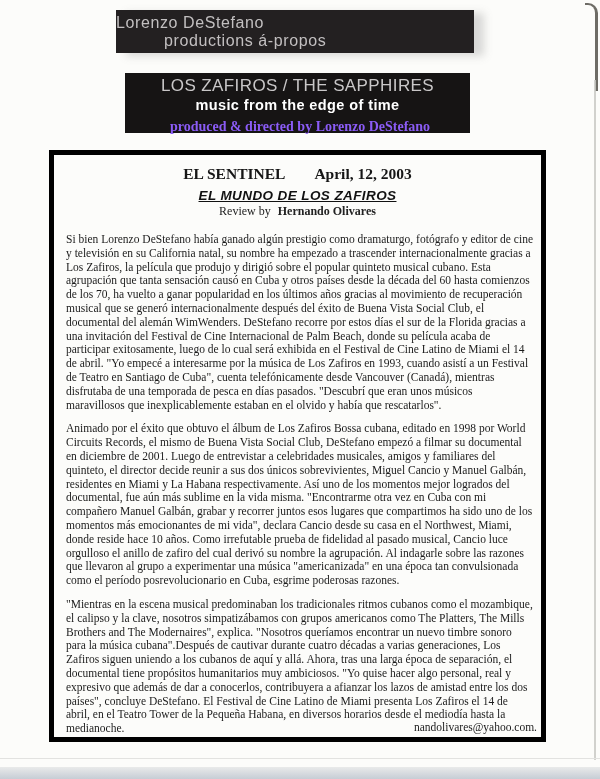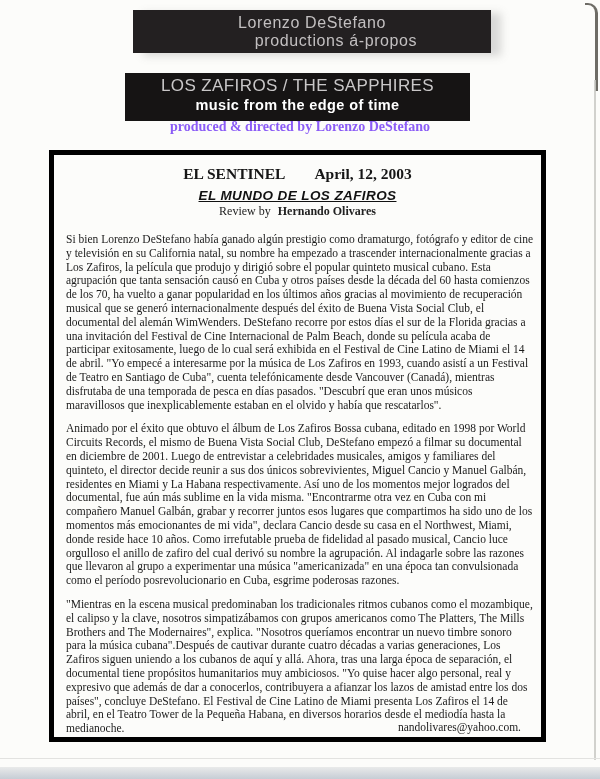--- a/index.html
+++ b/index.html
@@ -3,29 +3,29 @@
 <meta charset="utf-8">
 <style>
   html,body{margin:0;padding:0;}
   body{
     width:600px;height:779px;position:relative;overflow:hidden;
     background:#fcfcfa;
     font-family:"Liberation Serif", serif;
   }
   
   .banner1{
-    position:absolute;left:133px;top:10px;width:358px;height:43px;
-    background:#232021;color:#c2bfc0;text-align:center;
+    position:absolute;left:116px;top:10px;width:358px;height:43px;
+    background:#232021;color:#c2bfc0;
     font-family:"Liberation Sans", sans-serif;
     box-shadow:10px 3px 8px rgba(110,110,110,.25);
   }
   .banner1 .l1{font-size:16px;line-height:19px;margin-top:3px;letter-spacing:.6px;}
   .banner1 .l2{font-size:16px;line-height:18px;letter-spacing:.6px;margin-left:48px;}
   .banner2{
-    position:absolute;left:125px;top:73px;width:345px;height:48px;
+    position:absolute;left:125px;top:73px;width:345px;height:60px;
     background:#161414;text-align:center;
     font-family:"Liberation Sans", sans-serif;
   }
   .banner2 .title{font-size:17px;line-height:21px;margin-top:2px;color:#c9c7c8;letter-spacing:.4px;}
   .banner2 .subtitle{font-size:14.5px;line-height:18px;color:#ffffff;font-weight:bold;letter-spacing:.4px;}
   .credits{
     position:absolute;left:0;top:119px;width:600px;text-align:center;
     font-weight:bold;color:#8b5cf6;
   }
   .credits .c1{font-size:14px;line-height:16px;}
@@ -41,21 +41,21 @@
     text-align:center;margin-top:5px;
     font-family:"Liberation Sans", sans-serif;
     font-weight:bold;font-style:italic;font-size:13.5px;
     text-decoration:underline;letter-spacing:.4px;color:#111;
   }
   .byline{text-align:center;font-size:12px;margin-top:1px;color:#222;}
   .byline .prefix{margin-right:4px;}
   .byline .author{font-weight:bold;}
   .body-text{margin:14px 8px 0 12px;font-size:11.5px;line-height:13.8px;color:#1b1b1b;text-align:left;}
   .body-text p{margin:0 0 10px 0;}
-  .email{position:absolute;right:20px;bottom:4px;font-size:11.5px;color:#1b1b1b;}
+  .email{position:absolute;right:4px;bottom:4px;font-size:11.5px;color:#1b1b1b;}
   
   .edge-right{position:absolute;right:4px;top:80px;width:2px;height:680px;background:#c9c9c4;opacity:.85;}
   .corner-curl{
     position:absolute;right:2px;top:3px;width:10px;height:86px;
     border-right:3px solid #56544d;border-top:2px solid #56544d;
     border-top-right-radius:10px;opacity:.85;
   }
   .bottom-line{position:absolute;left:0;top:758px;width:600px;height:1px;background:#e2e2e0;}
   .bottom-band{position:absolute;left:0;bottom:0;width:600px;height:12px;
     background:linear-gradient(#e9eaea,#c6cdd5);}

